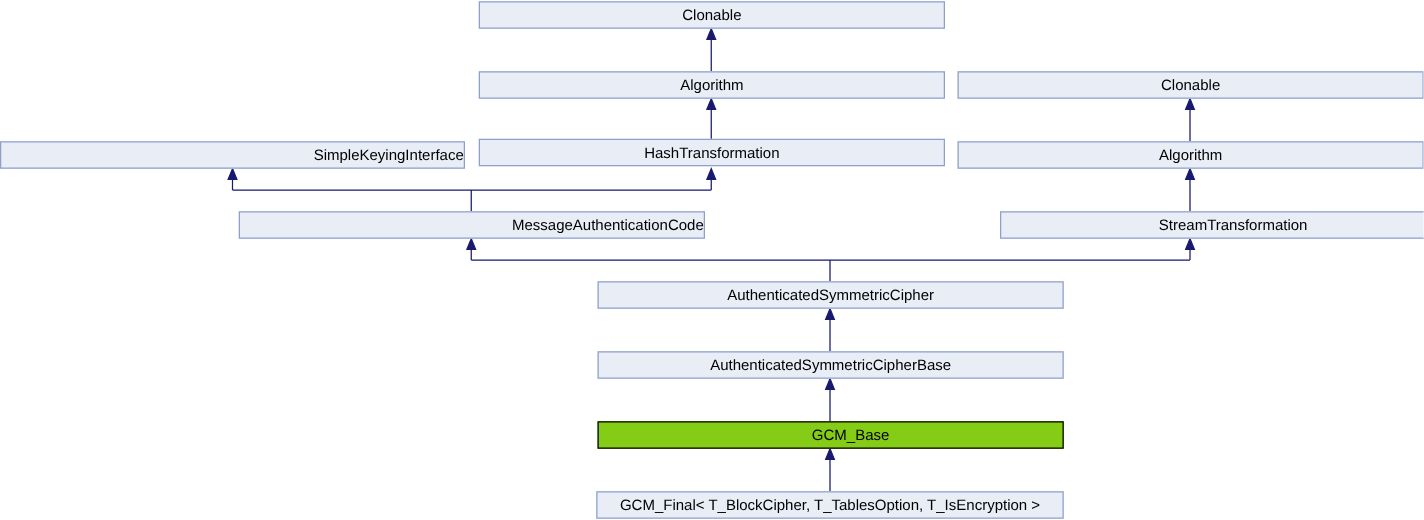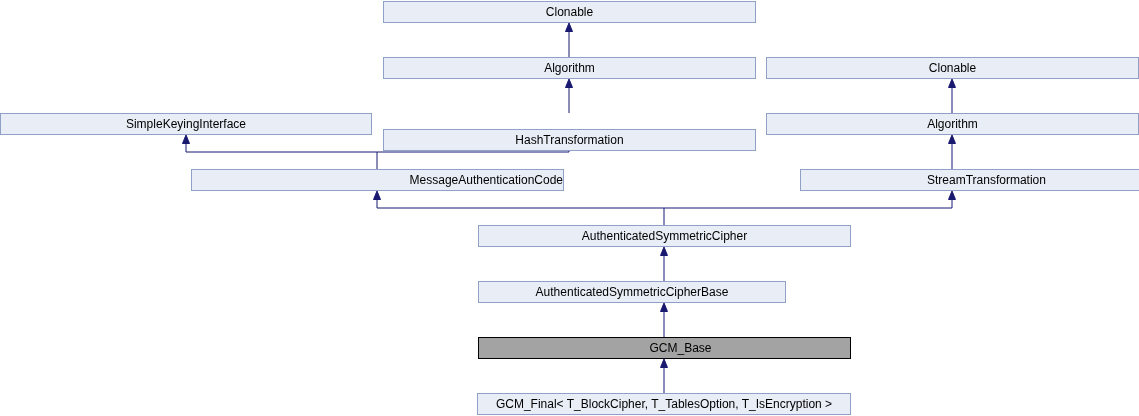--- a/index.html
+++ b/index.html
@@ -25,21 +25,21 @@
     border: 1px solid #8fa0c9;
     color: #000000;
     font-size: 12px;
     line-height: 20px;
     text-align: center;
     white-space: nowrap;
     overflow: hidden;
     cursor: pointer;
   }
   .node.current {
-    background: #a3a3a3;
+    background: #84cc16;
     border-color: #000000;
     cursor: default;
     padding-left: 32px;
   }
 </style>
 </head>
 <body>
 
 <div class="diagram">
 
@@ -58,23 +58,23 @@
              M377,191 l-3.5,8.5 h7 z
              M952,191 l-3.5,8.5 h7 z
              M664,247 l-3.5,8.5 h7 z
              M664,303 l-3.5,8.5 h7 z
              M664,359 l-3.5,8.5 h7 z" fill="#191970" stroke="#191970"></path>
   </svg>
 
   <div class="node" style="left:383px; top:1px;   width:373px;">Clonable</div>
   <div class="node" style="left:383px; top:57px;  width:373px;">Algorithm</div>
   <div class="node" style="left:766px; top:57px;  width:373px;">Clonable</div>
-  <div class="node" style="left:0px;   top:113px; width:372px;">SimpleKeyingInterface</div>
-  <div class="node" style="left:383px; top:129px; width:373px;">HashTransformation</div>
+  <div class="node" style="left:0px;   top:113px; width:372px;text-align:right;">SimpleKeyingInterface</div>
+  <div class="node" style="left:383px; top:111px; width:373px;">HashTransformation</div>
   <div class="node" style="left:766px; top:113px; width:373px;">Algorithm</div>
   <div class="node" style="left:191px; top:169px; width:373px;text-align:right;">MessageAuthenticationCode</div>
   <div class="node" style="left:800px; top:169px; width:373px;">StreamTransformation</div>
   <div class="node" style="left:478px; top:225px; width:373px;text-align:center;">AuthenticatedSymmetricCipher</div>
-  <div class="node" style="left:478px; top:281px; width:308px;">AuthenticatedSymmetricCipherBase</div>
+  <div class="node" style="left:478px; top:281px; width:373px;">AuthenticatedSymmetricCipherBase</div>
   <div class="node current" style="left:478px; top:337px; width:373px;">GCM_Base</div>
   <div class="node" style="left:477px; top:393px; width:374px;">GCM_Final&lt; T_BlockCipher, T_TablesOption, T_IsEncryption &gt;</div>
 
 </div>
 
 </body></html>

